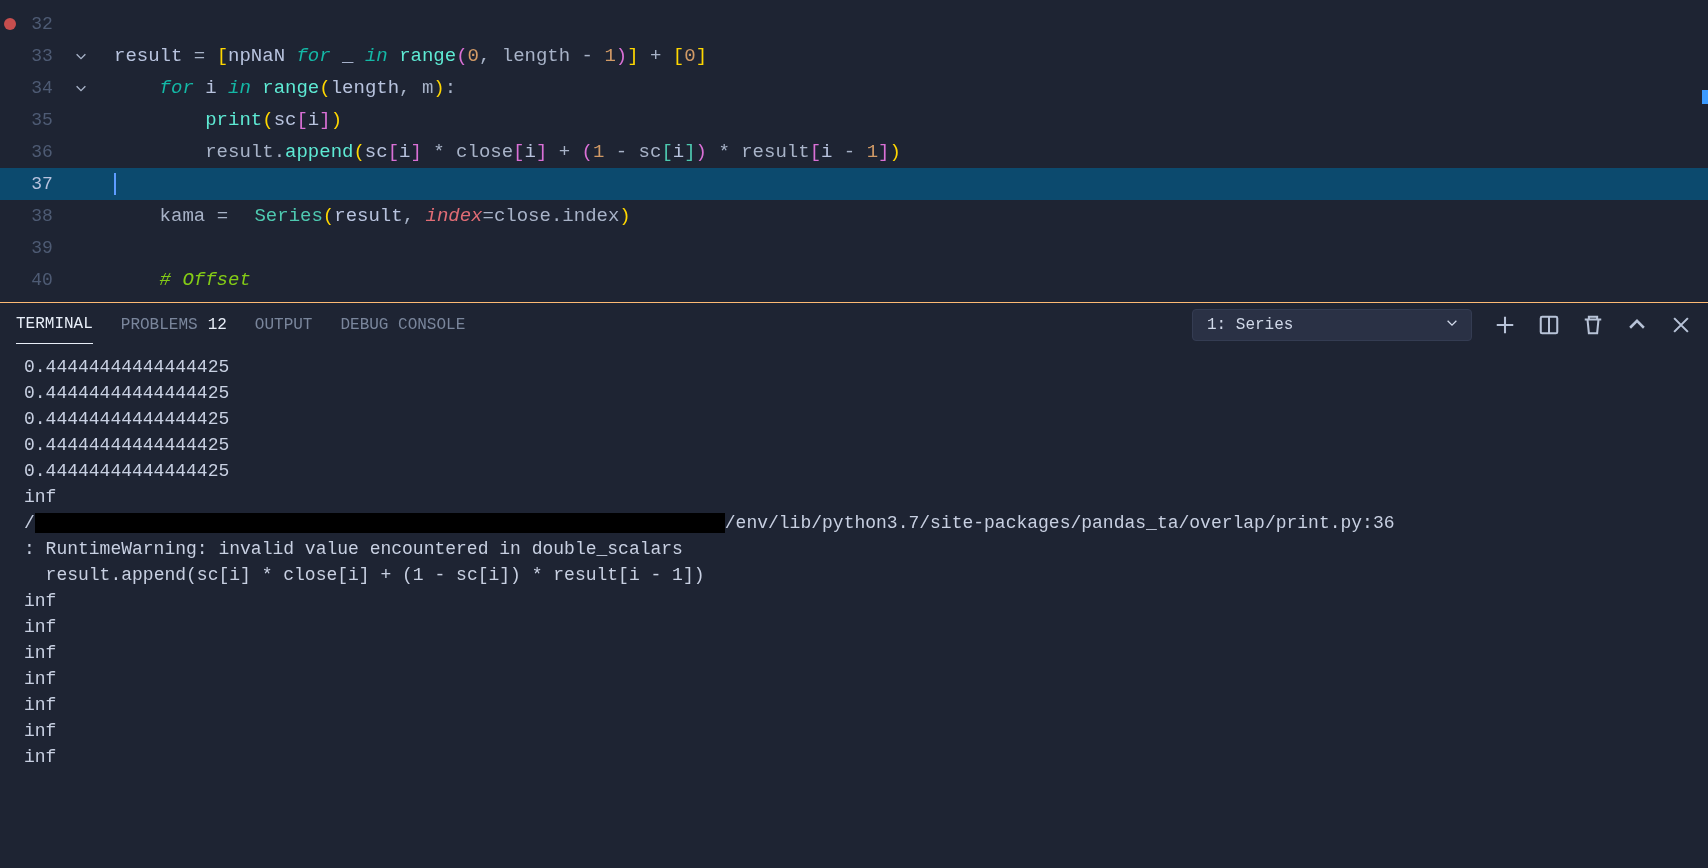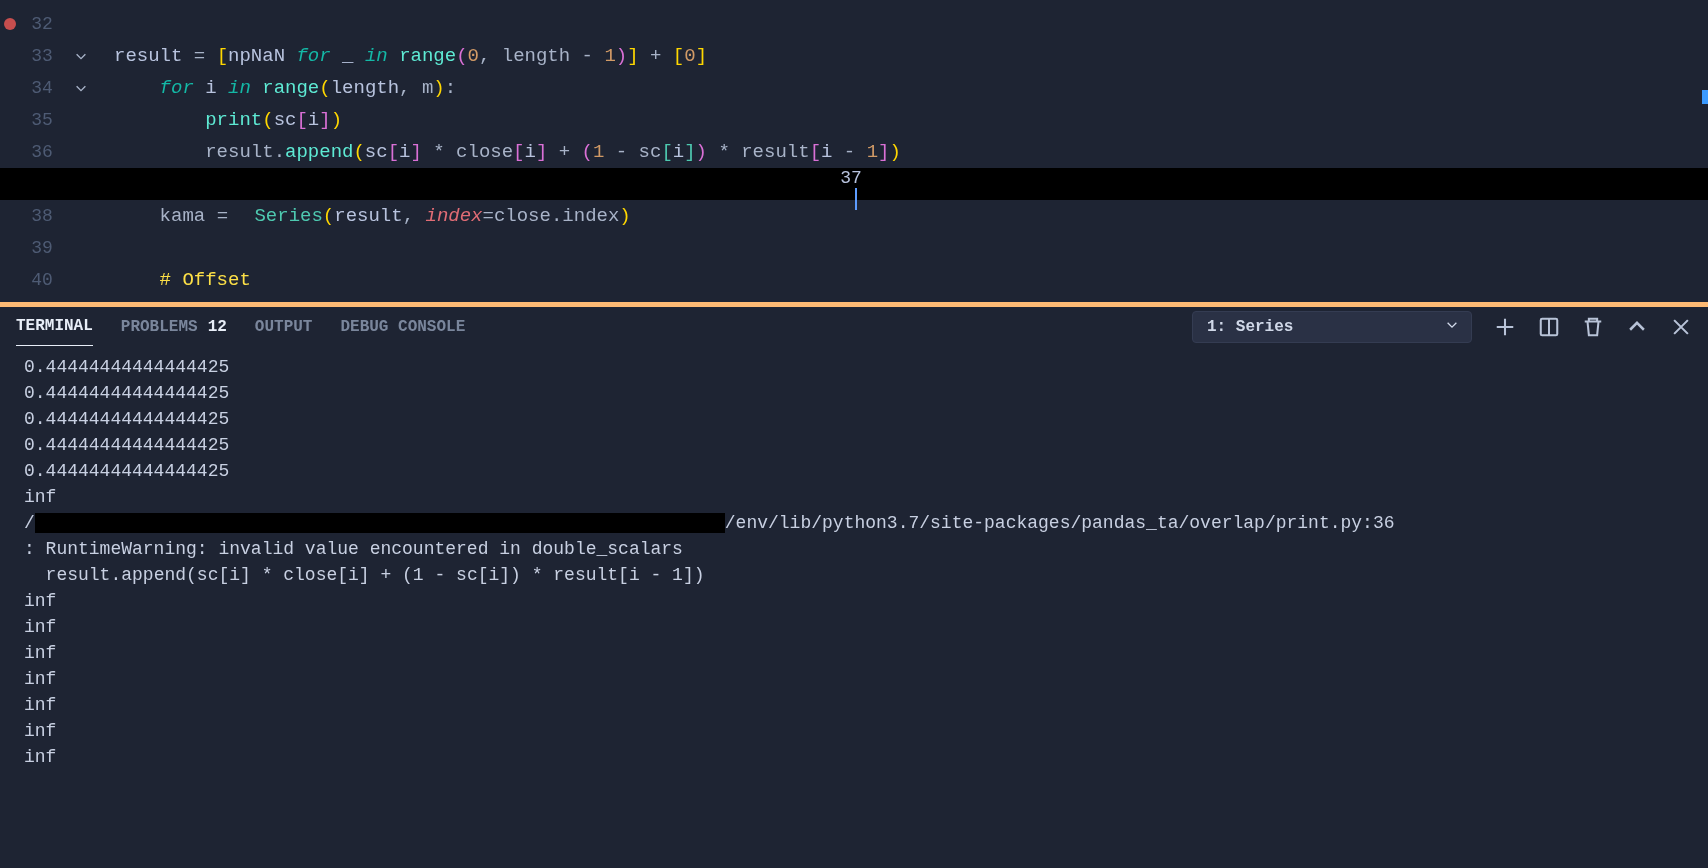--- a/index.html
+++ b/index.html
@@ -9,35 +9,35 @@
     
     .code-area { flex: 0 0 auto; padding-top: 8px; position: relative; }
     .code-row { display: flex; align-items: center; height: 32px; }
     .breakpoint-col { width: 20px; display: flex; align-items: center; justify-content: center; }
     .breakpoint { width: 12px; height: 12px; background: #c74e4e; border-radius: 50%; }
     .line-number { width: 50px; text-align: center; font-size: 18px; color: #4e5b74; padding-right: 6px; }
     .line-number.active { color: #b8c3de; }
     .fold-col { width: 40px; display: flex; align-items: center; justify-content: flex-start; font-size: 14px; color: #a8b3c8; padding-left: 4px; }
     .fold-col svg { width: 14px; height: 14px; }
     .code-col { flex: 1; font-size: 19px; white-space: pre; padding-left: 4px; }
-    .current-line { background: #000000; flex-direction: column; }
+    .current-line { background: #0c4a6e; }
     .cursor { background: #5d9cff; width: 2px; height: 22px; display: inline-block; vertical-align: middle; }
     .tk-op { color: #a8b3c8; }
     .tk-var { color: #b8c3de; margin-top: 18px; }
     .tk-func { color: #5eead4; }
     .tk-kw { color: #14b8a6; font-style: italic; }
     .tk-param { color: #e06c75; font-style: italic; }
     .tk-num { color: #d19a66; }
     .tk-bracket1 { color: #ffd700; }
     .tk-bracket2 { color: #da70d6; }
     .tk-bracket3 { color: #4ec9b0; }
-    .tk-comment { color: #fde047; }
+    .tk-comment { color: #84cc16; font-style: italic; }
     .tk-class { color: #4ec9b0; margin-left: 15px; }
     
-    .panel-bar { display: flex; align-items: center; height: 44px; border-top: 5px solid #fdba74; padding: 0 16px; margin-top: 6px; position: relative; font-weight: bold; }
+    .panel-bar { display: flex; align-items: center; height: 44px; border-top: 1px solid #fdba74; padding: 0 16px; margin-top: 6px; position: relative; }
     .panel-tabs { display: flex; gap: 28px; font-size: 16px; }
     .panel-tab { color: #7a869c; cursor: pointer; padding: 10px 0; display: flex; align-items: center; gap: 10px; }
     .panel-tab.active { color: #e8eef8; border-bottom: 1px solid #e8eef8; }
     .badge { color: #e8eef8; }
     .panel-right { margin-left: auto; display: flex; align-items: center; gap: 22px; }
     .terminal-select { background: #2a3145; border: 1px solid #343c52; border-radius: 4px; padding: 6px 34px 6px 14px; color: #d0d8e8; font-size: 16px; position: relative; cursor: pointer; width: 280px; }
     .select-chevron { position: absolute; right: 12px; top: 50%; transform: translateY(-50%); }
     .icon-btn { width: 22px; height: 22px; color: #b8c3d8; cursor: pointer; display: flex; align-items: center; justify-content: center; }
     .icon-btn svg { width: 100%; height: 100%; }
     

